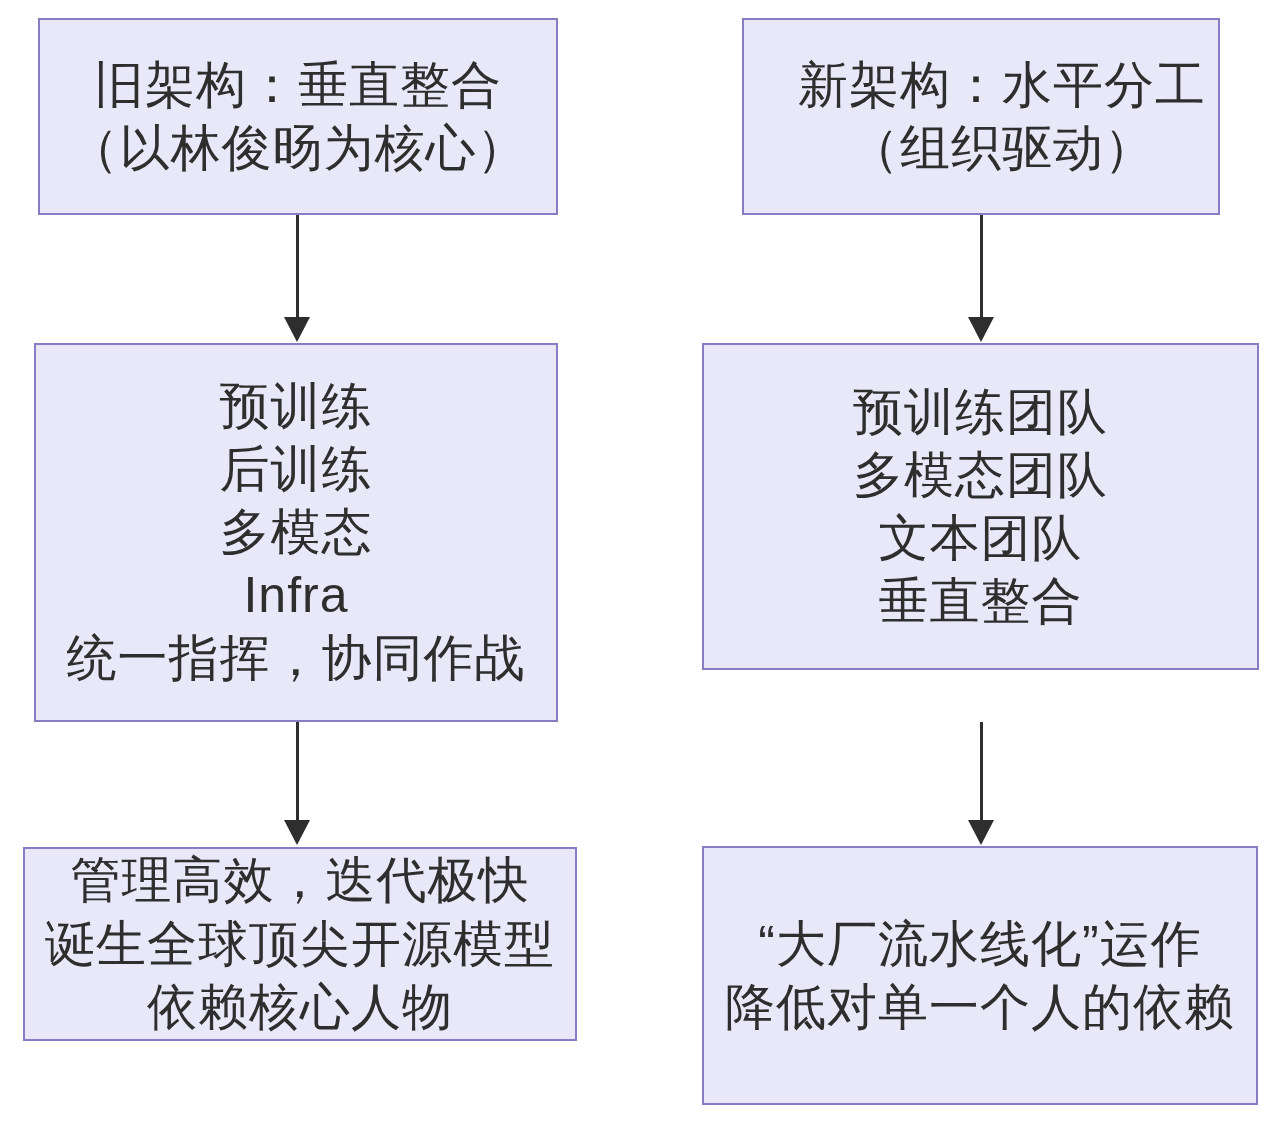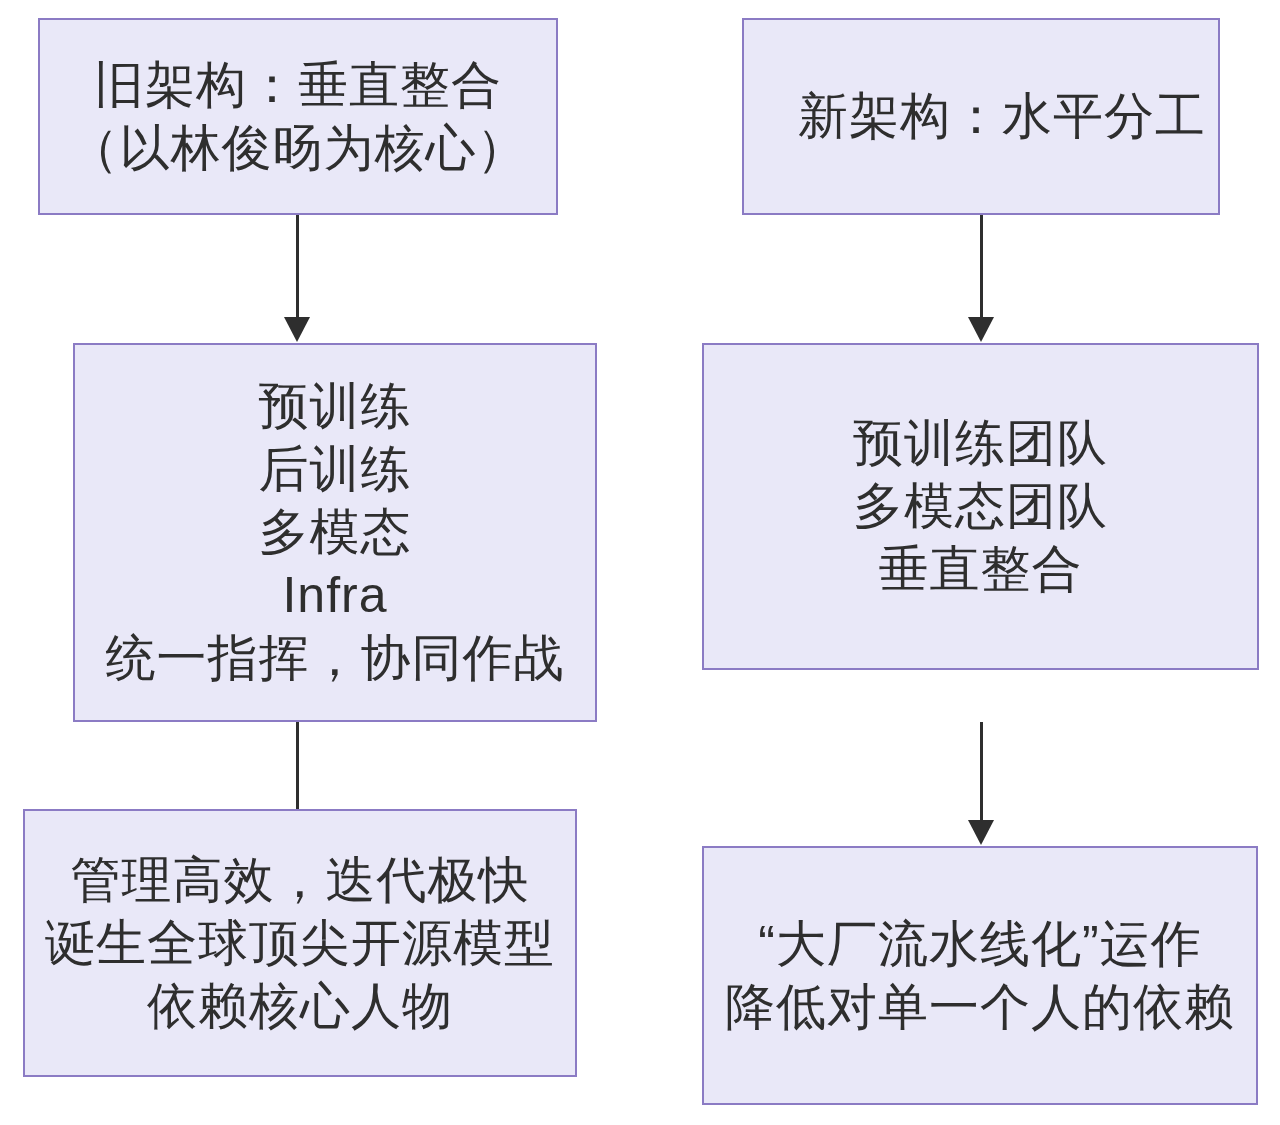--- a/index.html
+++ b/index.html
@@ -29,22 +29,22 @@
     font-size: 50px;
     line-height: 63px;
     font-weight: 500;
     letter-spacing: 1px;
   }
   .box .line {
     white-space: nowrap;
   }
   
   #box-old-header  { left: 38px;  top: 18px;  width: 520px; height: 197px; }
-  #box-old-teams   { left: 34px;  top: 343px; width: 524px; height: 379px; margin-left: 39px; }
-  #box-old-outcome { left: 23px;  top: 809px; width: 554px; height: 268px; }
+  #box-old-teams   { left: 34px;  top: 343px; width: 524px; height: 379px; }
+  #box-old-outcome { left: 23px;  top: 847px; width: 554px; height: 194px; justify-content: space-between; }
   
   #box-new-header  { left: 742px; top: 18px;  width: 478px; height: 197px; padding-left: 42px; }
   #box-new-teams   { left: 702px; top: 343px; width: 557px; height: 327px; }
   #box-new-outcome { left: 702px; top: 846px; width: 556px; height: 259px; }
 
   .arrow {
     position: absolute;
     width: 0;
     height: 0;
   }
@@ -101,30 +101,32 @@
   </div>
 
   <div class="box" id="box-old-outcome">
     <div class="line">管理高效，迭代极快</div>
     <div class="line">诞生全球顶尖开源模型</div>
     <div class="line">依赖核心人物</div>
   </div>
 
   <div class="box" id="box-new-header">
     <div class="line">新架构：水平分工</div>
+    <div class="line">（组织驱动）</div>
   </div>
 
   <div class="arrow" id="arrow-new-1">
     <div class="arrow-line"></div>
     <div class="arrow-head"></div>
   </div>
 
   <div class="box" id="box-new-teams">
     <div class="line">预训练团队</div>
     <div class="line">多模态团队</div>
+    <div class="line">文本团队</div>
     <div class="line">垂直整合</div>
   </div>
 
   <div class="arrow" id="arrow-new-2">
     <div class="arrow-line"></div>
     <div class="arrow-head"></div>
   </div>
 
   <div class="box" id="box-new-outcome">
     <div class="line">“大厂流水线化”运作</div>

